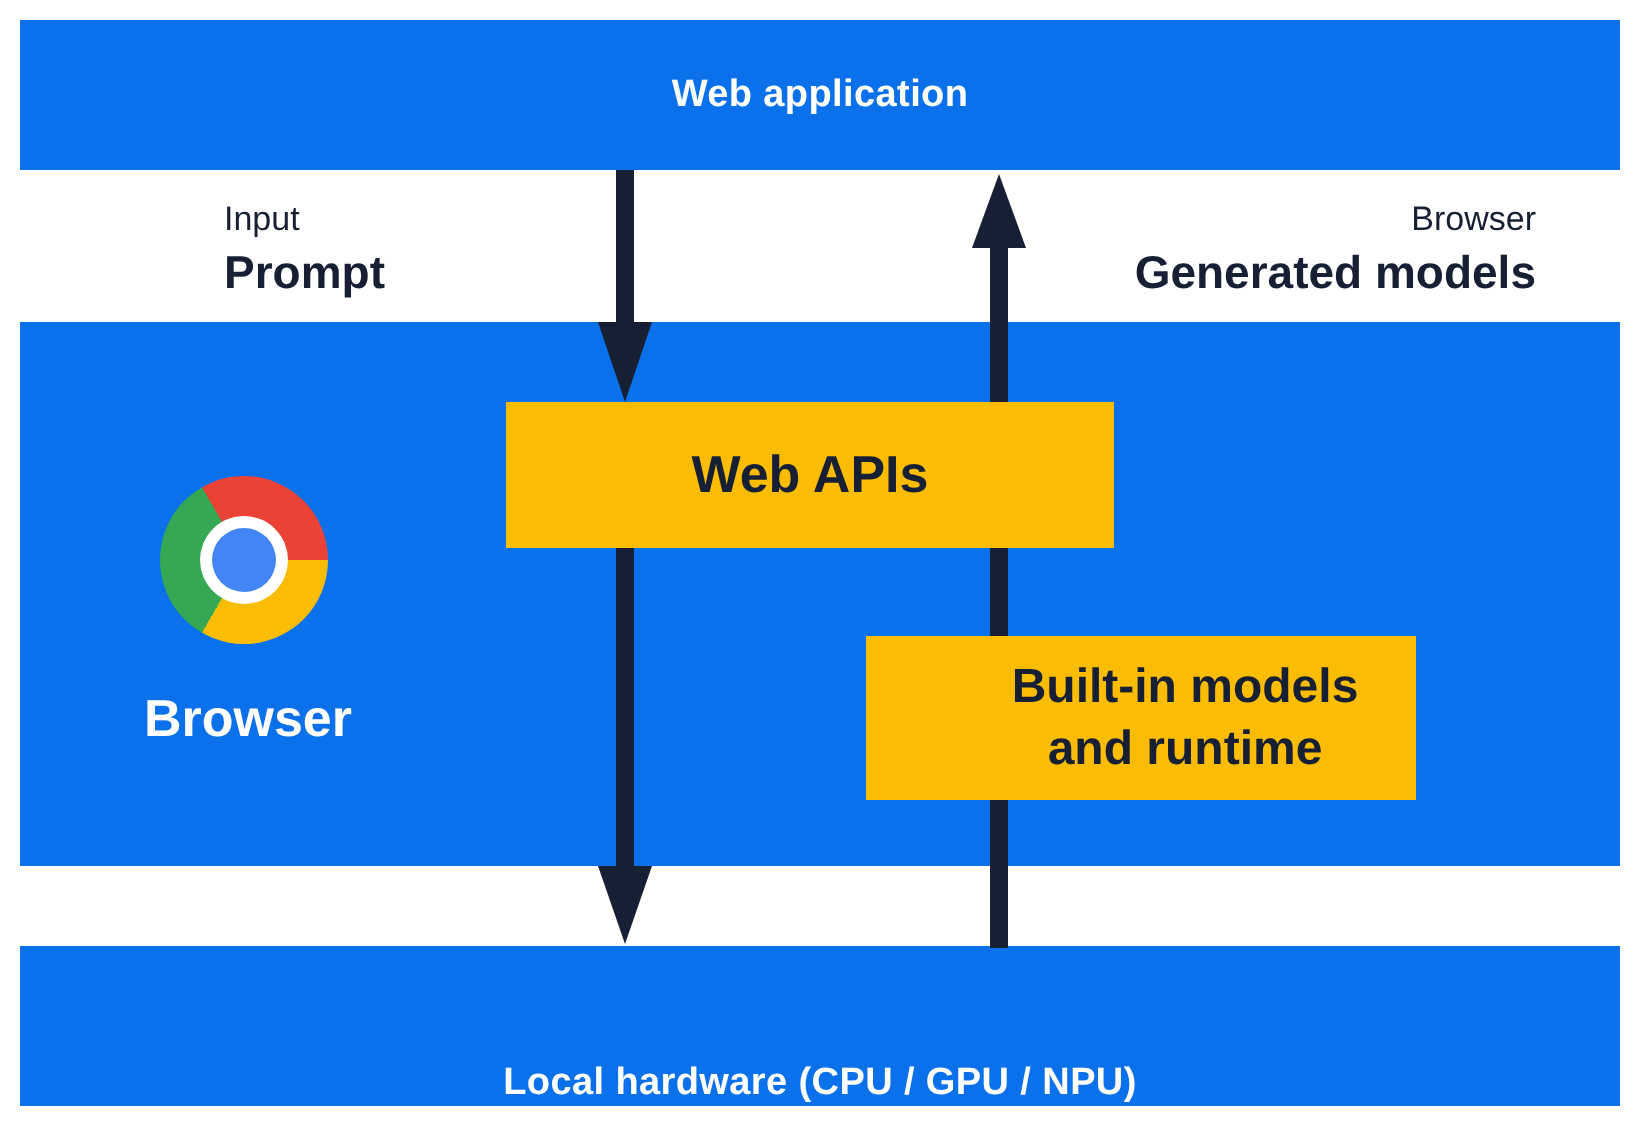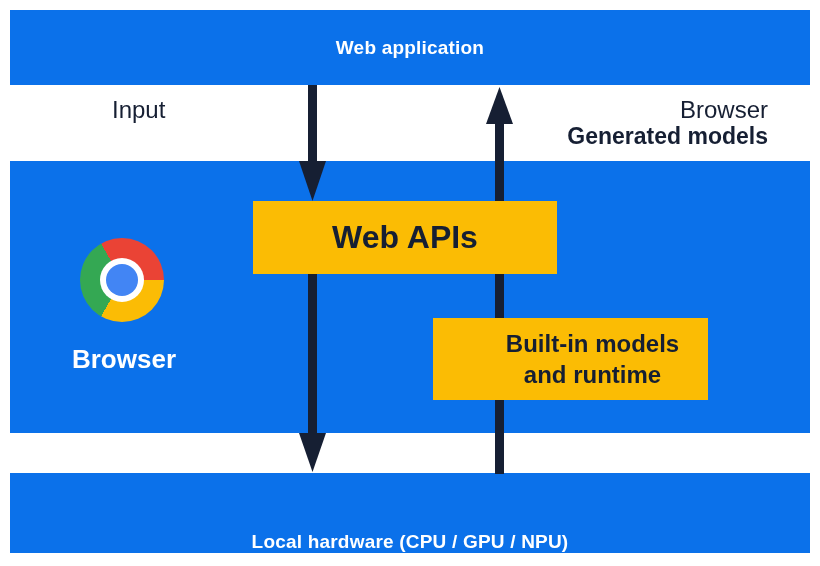--- a/index.html
+++ b/index.html
@@ -14,41 +14,41 @@
   .bar{position:absolute;left:10px;width:800px;background:var(--blue);
        display:flex;align-items:center;justify-content:center;}
   .top-bar{top:10px;height:75px;}
   .bottom-bar{top:473px;height:80px;align-items:flex-end;}
   .bar-label{color:#fff;font-weight:700;font-size:19px;letter-spacing:.2px;}
 
   .main-box{position:absolute;left:10px;top:161px;width:800px;height:272px;background:var(--blue);z-index:1;}
 
   
   .flow-label{position:absolute;top:97px;color:var(--ink);line-height:26px;z-index:2;}
-  .flow-label .caption{display:block;font-size:24px;font-weight:400;}
+  .flow-label .caption{display:block;font-size:17px;font-weight:400;}
   .flow-label .value{display:block;font-size:23px;font-weight:700;}
   .flow-label.input{left:112px;text-align:left;}
   .flow-label.output{right:52px;text-align:right;}
 
   
   .arrow-seg{position:absolute;width:9px;background:var(--ink);z-index:2;}
   .arrow-head{position:absolute;width:27px;background:var(--ink);z-index:2;}
   .head-down{clip-path:polygon(0 0,100% 0,50% 100%);}
   .head-up{clip-path:polygon(50% 0,0 100%,100% 100%);}
   .down-seg-1{left:308px;top:85px;height:76px;}
   .down-head-1{left:299px;top:161px;height:40px;}
   .down-seg-2{left:308px;top:274px;height:160px;}
   .down-head-2{left:299px;top:433px;height:39px;}
   .up-head{left:486px;top:87px;height:37px;}
   .up-seg{left:495px;top:123px;height:351px;}
 
   
   .yellow-box{position:absolute;background:var(--yellow);color:var(--ink);font-weight:700;
               display:flex;align-items:center;justify-content:center;text-align:center;z-index:3;}
-  .web-apis{left:253px;top:201px;width:304px;height:73px;font-size:32px;}
+  .web-apis{left:253px;top:201px;width:304px;height:73px;font-size:26px;}
   .builtin{left:433px;top:318px;width:275px;height:82px;font-size:24px;line-height:31px;flex-direction:column;padding-left:44px;}
 
   
   .chrome-icon{position:absolute;left:80px;top:238px;width:84px;height:84px;border-radius:50%;z-index:2;
     background:conic-gradient(from -30deg,var(--chrome-red) 0 120deg,var(--chrome-yellow) 0 240deg,var(--chrome-green) 0 360deg);}
   .chrome-ring{position:absolute;left:50%;top:50%;width:44px;height:44px;border-radius:50%;
     transform:translate(-50%,-50%);background:#fff;}
   .chrome-hub{position:absolute;left:50%;top:50%;width:32px;height:32px;border-radius:50%;
     transform:translate(-50%,-50%);background:var(--chrome-blue);}
   .browser-label{position:absolute;left:59px;top:344px;width:130px;text-align:center;
@@ -58,20 +58,21 @@
 <body>
 
 <div class="canvas">
 
   <div class="bar top-bar">
     <span class="bar-label">Web application</span>
   </div>
 
   <div class="flow-label input">
     <span class="caption">Input</span>
+    <span class="value">Prompt</span>
   </div>
 
   <div class="flow-label output">
     <span class="caption">Browser</span>
     <span class="value">Generated models</span>
   </div>
 
   <div class="main-box"></div>
 
   <div class="arrow-seg down-seg-1"></div>

